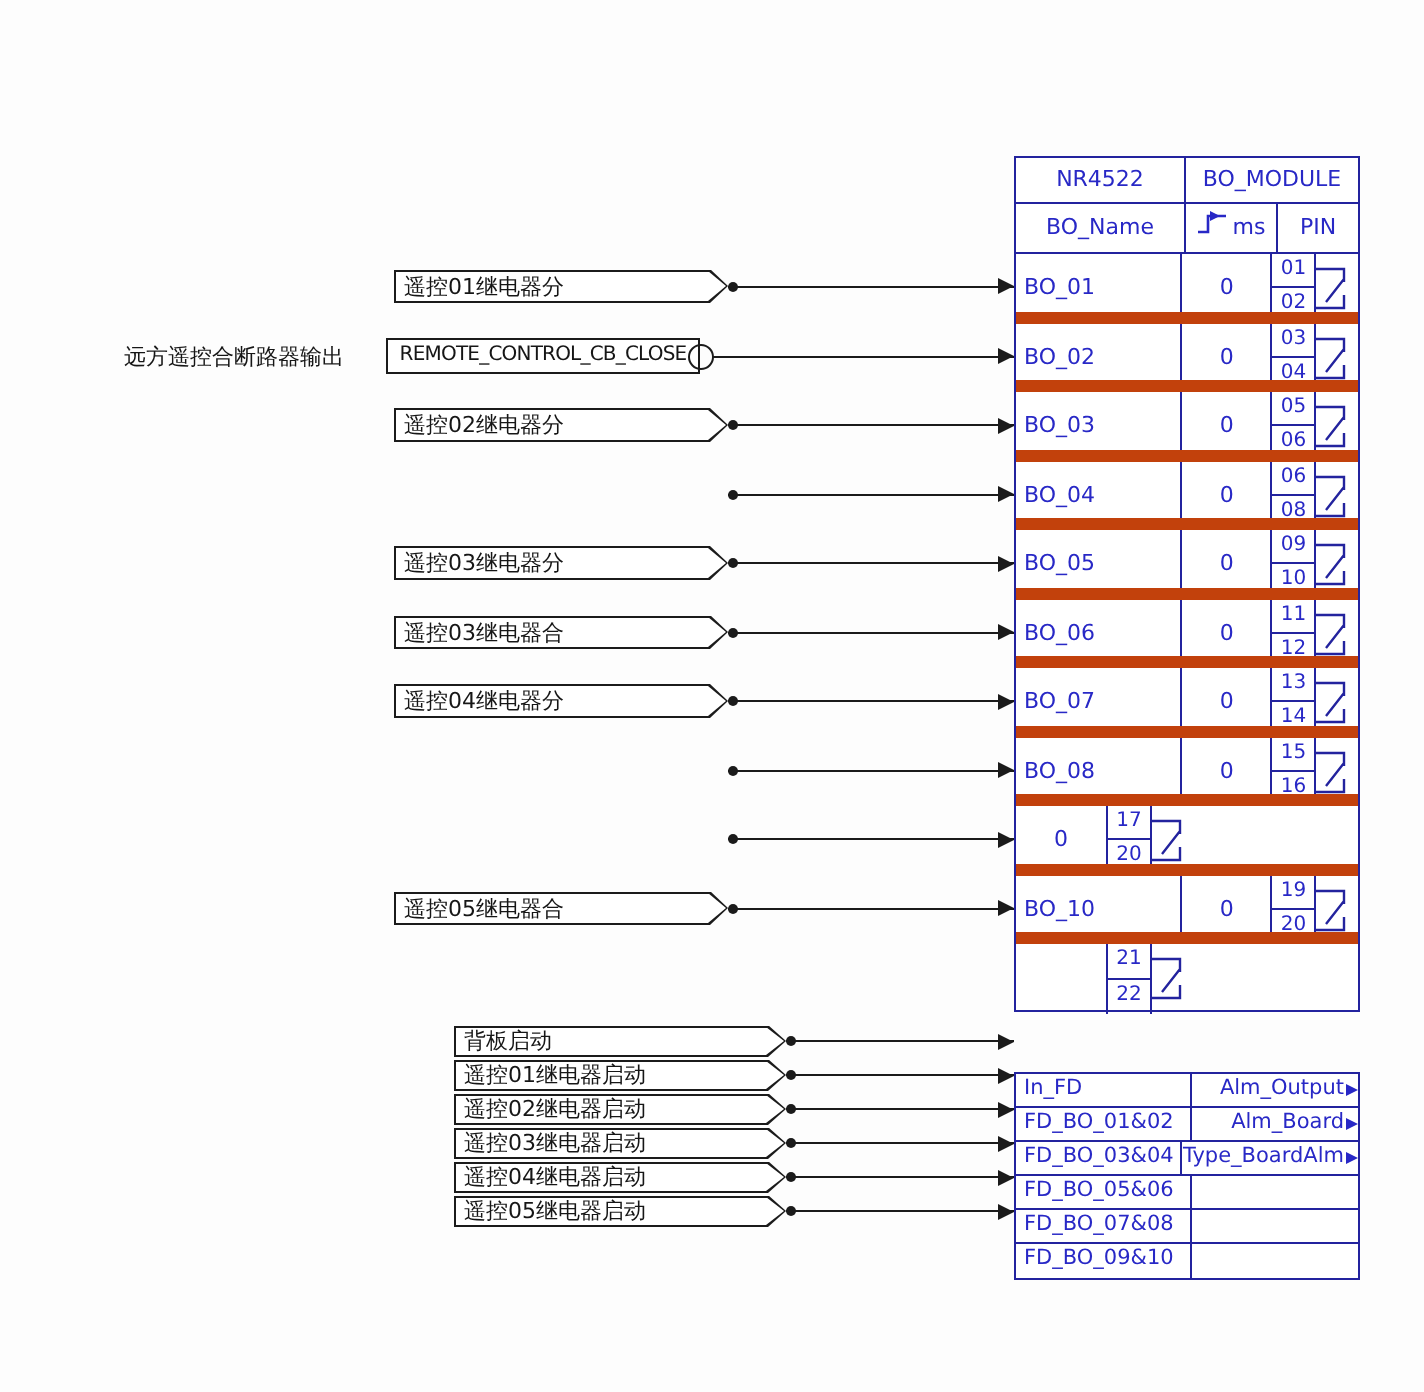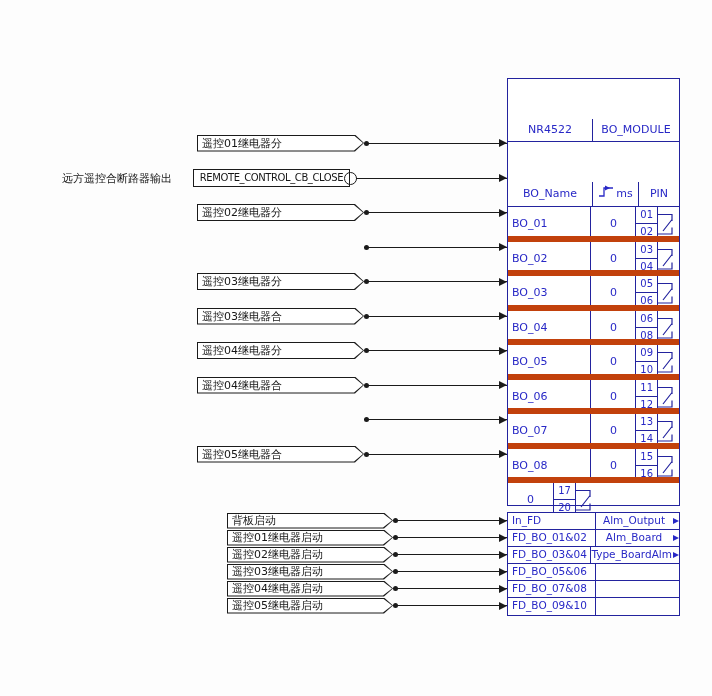--- a/index.html
+++ b/index.html
@@ -22,41 +22,41 @@
   .bubble{position:absolute;width:13px;height:13px;border:1.5px solid #1b1b1b;border-radius:50%;
        background:transparent;box-sizing:border-box;}
   
   .wire{position:absolute;height:1px;background:#1b1b1b;}
   .dot{position:absolute;width:5px;height:5px;border-radius:50%;background:#1b1b1b;}
   .arr{position:absolute;width:0;height:0;border-top:4px solid transparent;
        border-bottom:4px solid transparent;border-left:8px solid #1b1b1b;}
   
   .mtable{position:absolute;left:507px;top:78px;width:173px;height:428px;border:1px solid #23239e;
        box-sizing:border-box;background:#fff;color:#2828c6;font-size:11px;}
-  .hrow{display:flex;box-sizing:border-box;border-bottom:1px solid #23239e;margin-top:40px;}
+  .hrow{display:flex;box-sizing:border-box;border-bottom:1px solid #23239e;}
   .h1{height:23px;line-height:22px;}
   .h2{height:25px;line-height:24px;}
   .cell{box-sizing:border-box;text-align:center;overflow:hidden;white-space:nowrap;}
   .brd{border-right:1px solid #23239e;}
   .drow{display:flex;height:34.5px;box-sizing:border-box;border-bottom:6px solid #c2410c;}
   .drow:last-child{border-bottom:none;}
   .c-name{width:85px;text-align:left;padding-left:4px;line-height:33px;}
   .c-ms{width:46px;line-height:33px;}
   .c-pins{width:21px;display:flex;flex-direction:column;}
   .c-pins .p{flex:1;box-sizing:border-box;text-align:center;font-size:10px;line-height:16px;}
   .c-pins .p:first-child{border-bottom:1px solid #23239e;}
   .c-relay{flex:1;position:relative;}
   
-  .btable{position:absolute;left:507px;top:512px;width:173px;height:104px;border:1px solid #23239e;
+  .btable{position:absolute;left:507px;top:536px;width:173px;height:104px;border:1px solid #23239e;
        box-sizing:border-box;background:#fff;color:#2828c6;font-size:10.5px;}
   .brow{display:flex;height:17px;box-sizing:border-box;border-bottom:1px solid #23239e;}
   .brow:last-child{border-bottom:none;}
   .b-left{width:88px;box-sizing:border-box;border-right:1px solid #23239e;text-align:left;
        padding-left:4px;line-height:15px;white-space:nowrap;overflow:hidden;}
-  .b-right{flex:1;position:relative;text-align:center;padding-right:7px;line-height:15px;white-space:nowrap;}
+  .b-right{flex:1;position:relative;text-align:right;padding-right:7px;line-height:15px;white-space:nowrap;}
   .outarr{position:absolute;right:0px;top:4.5px;width:0;height:0;border-top:3.5px solid transparent;
        border-bottom:3.5px solid transparent;border-left:6px solid #2828c6;}
   
   .sidetext{position:absolute;left:62px;top:171px;font-size:11px;color:#161616;white-space:nowrap;}
   .msicon{vertical-align:-2px;margin-right:2px;}
 </style>
 </head>
 <body>
 
 <div id="canvas">
@@ -72,23 +72,20 @@
       <div class="in">遥控02继电器分</div>
     </div>
   <div class="tag" style="top:273px">
       <div class="in">遥控03继电器分</div>
     </div>
   <div class="tag" style="top:307.5px">
       <div class="in">遥控03继电器合</div>
     </div>
   <div class="tag" style="top:342px">
       <div class="in">遥控04继电器分</div>
-    </div>
-  <div class="tag" style="top:376.5px">
-      <div class="in">遥控04继电器合</div>
     </div>
   <div class="tag" style="top:445.5px">
       <div class="in">遥控05继电器合</div>
     </div>
 
   <div class="wire" style="left:364px;top:142.5px;width:143px"></div>
   <div class="dot" style="left:364px;top:140.5px"></div>
   <div class="arr" style="left:499px;top:139px"></div>
 
   <div class="wire" style="left:356px;top:177.5px;width:151px"></div>

